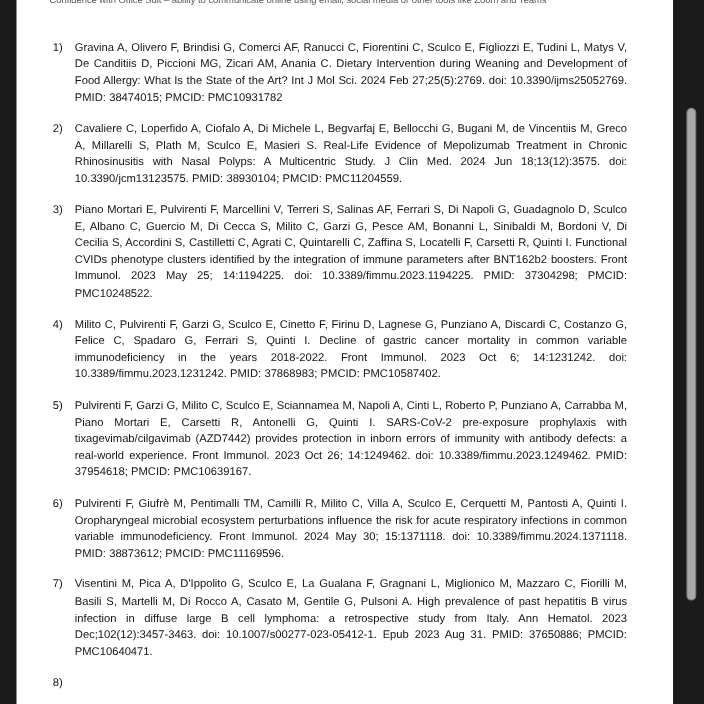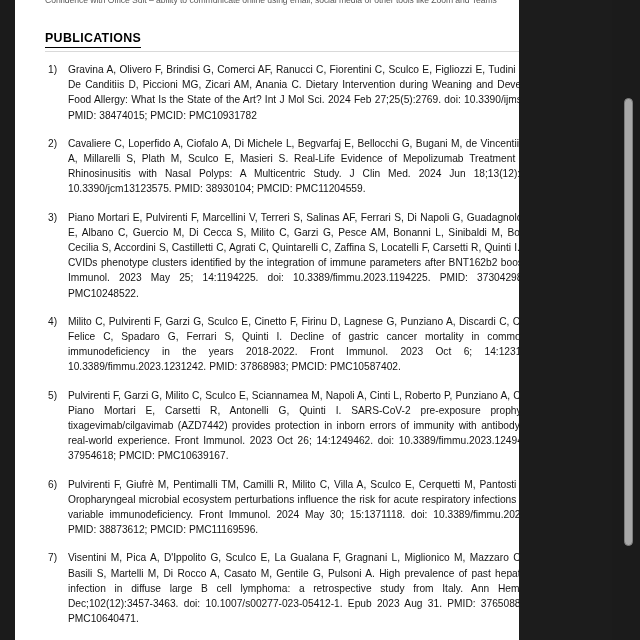--- a/index.html
+++ b/index.html
@@ -27,21 +27,21 @@
     left: 0; top: 0;
     width: 15px; height: 640px;
     background: #1b1b1b;
   }
 
   
   .page {
     position: absolute;
     left: 15px;
     top: 0;
-    width: 504px;
+    width: 597px;
     height: 640px;
     background: #ffffff;
     box-sizing: border-box;
     overflow: hidden;
   }
 
   
   .clipped-top-line {
     position: absolute;
     left: 0;
@@ -158,25 +158,20 @@
 <div class="viewer">
 
   <div class="gutter-left"></div>
 
   <div class="page">
 
     <div class="clipped-top-line">Confidence with Office Suit – ability to communicate online using email, social media or other tools like Zoom and Teams</div>
 
     <div class="content">
 
-      <div class="section-heading-wrap">
-        <div class="heading-rule"></div>
-        <div class="heading-rule2"></div>
-        <span class="section-heading">PUBLICATIONS</span>
-      </div>
 
       <div class="pub-list">
           <div class="pub-item">
             <div class="pub-num">1)</div>
             <div class="pub-text"><span>Gravina A, Olivero F, Brindisi G, Comerci AF, Ranucci C, Fiorentini C</span><b>, Sculco</b><span> E, Figliozzi E, Tudini L, Matys V, De Canditiis D, Piccioni MG, Zicari AM, Anania C. Dietary Intervention during Weaning and Development of Food Allergy: What Is the State of the Art? Int J Mol Sci. 2024 Feb 27;25(5):2769. doi: 10.3390/ijms25052769. PMID: 38474015; PMCID: PMC10931782</span></div>
           </div>
           <div class="pub-item">
             <div class="pub-num">2)</div>
             <div class="pub-text"><span>Cavaliere C, Loperfido A, Ciofalo A, Di Michele L, Begvarfaj E, Bellocchi G, Bugani M, de Vincentiis M, Greco A, Millarelli S, Plath M, </span><b>Sculco E</b><span>, Masieri S. Real-Life Evidence of Mepolizumab Treatment in Chronic Rhinosinusitis with Nasal Polyps: A Multicentric Study. J Clin Med. 2024 Jun 18;13(12):3575. doi: 10.3390/jcm13123575. PMID: 38930104; PMCID: PMC11204559.</span></div>
           </div>

